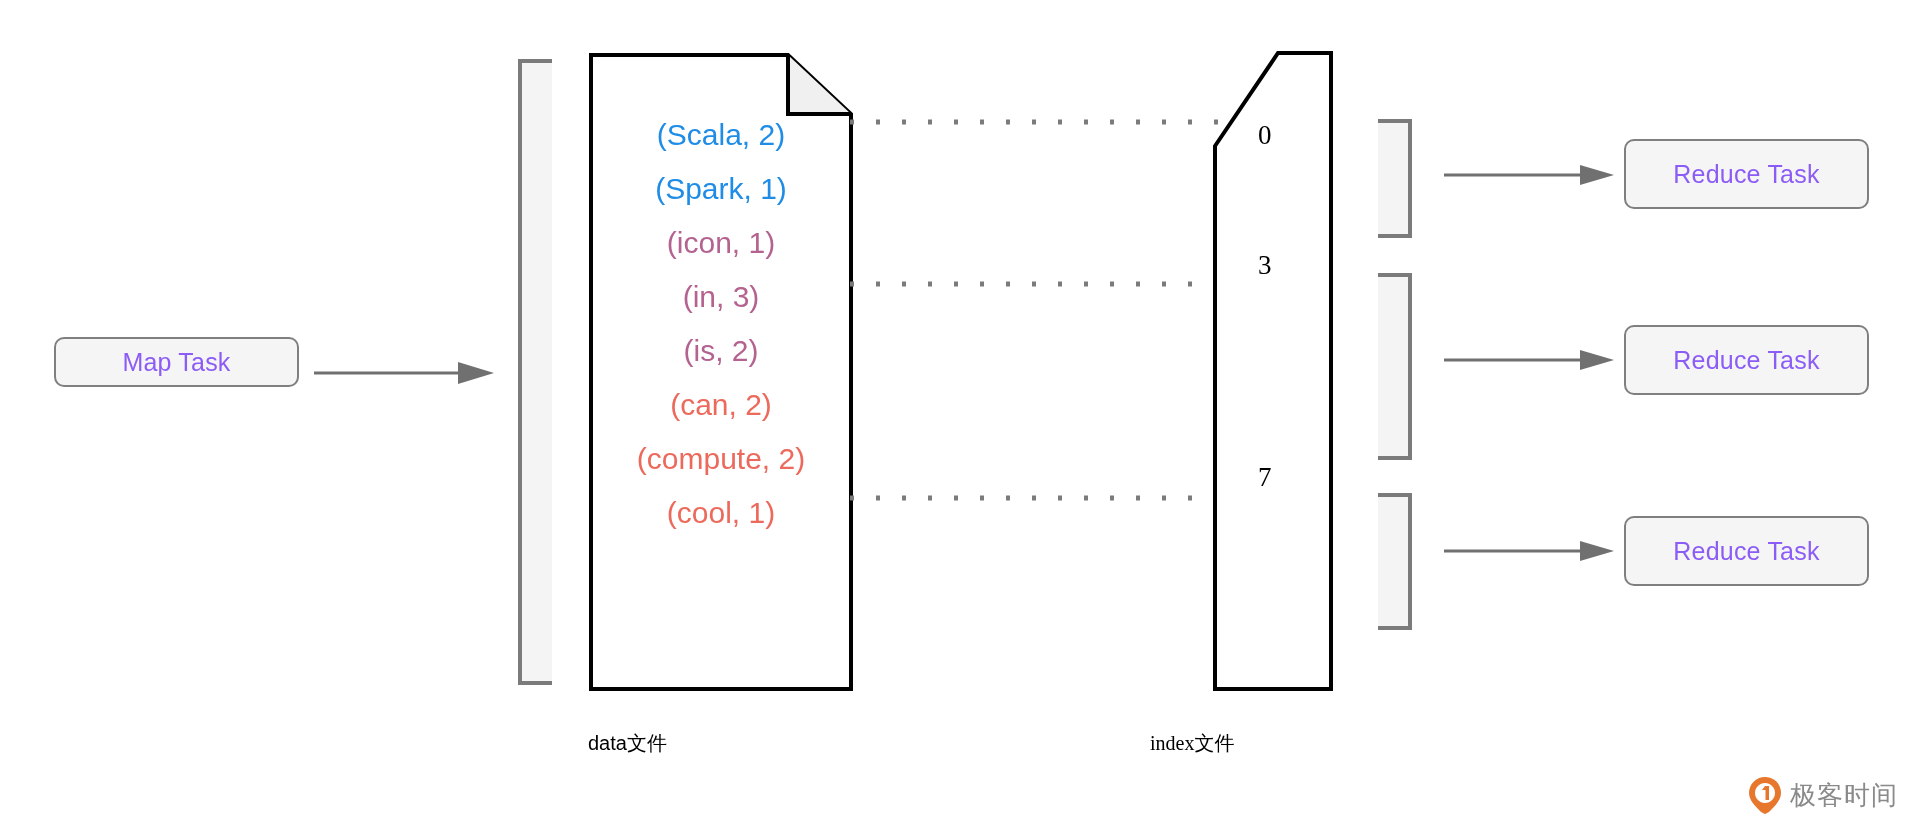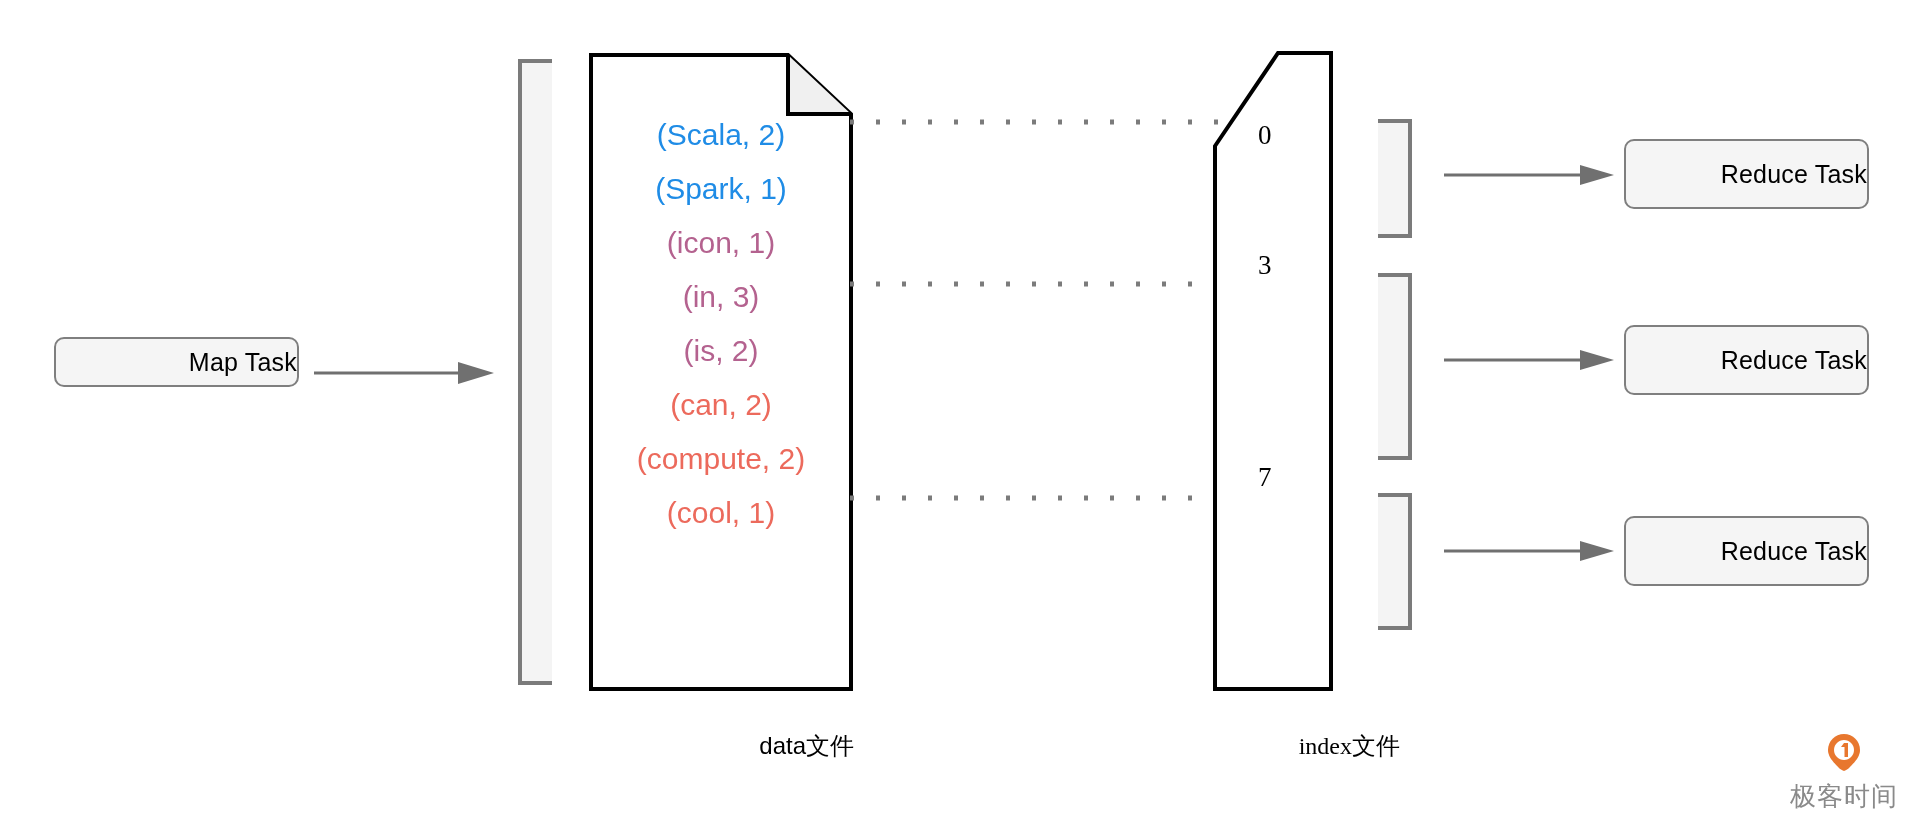--- a/index.html
+++ b/index.html
@@ -24,22 +24,22 @@
   .abs { position: absolute; }
 
   
   .task-box {
     position: absolute;
     background: #f5f5f5;
     border: 2px solid #7f7f7f;
     border-radius: 10px;
     display: flex;
     align-items: center;
-    justify-content: flex-end;
-    color: #000000;
+    justify-content: center;
+    color: #8b5cf6;
     font-size: 25px;
     letter-spacing: 0.2px;
     box-sizing: border-box;
   }
   #map-task   { left: 54px;  top: 337px; width: 245px; height: 50px; }
   #reduce-0   { left: 1624px; top: 139px; width: 245px; height: 70px; }
   #reduce-1   { left: 1624px; top: 325px; width: 245px; height: 70px; }
   #reduce-2   { left: 1624px; top: 516px; width: 245px; height: 70px; }
 
   
@@ -86,37 +86,36 @@
     width: 40px;
     text-align: left;
   }
   #index-num-0 { top: 120px; }
   #index-num-1 { top: 250px; }
   #index-num-2 { top: 462px; }
 
   
   .caption {
     position: absolute;
-    font-size: 24px;
+    font-size: 20px;
     color: #000000;
-    text-align: right;
+    text-align: left;
     white-space: nowrap;
   }
   #caption-data  { left: 588px; width: 266px; top: 730px; }
   #caption-index { left: 1150px; width: 250px; top: 730px; font-family: Liberation Serif, serif; }
 
   
   #watermark {
     position: absolute;
     right: 22px;
     bottom: 14px;
     display: flex;
     align-items: center;
     gap: 8px;
-    flex-direction: column;
   }
   #watermark-text {
     color: #8a8a8a;
     font-size: 26px;
     letter-spacing: 1px;
   }
 </style>
 </head>
 <body>
 

